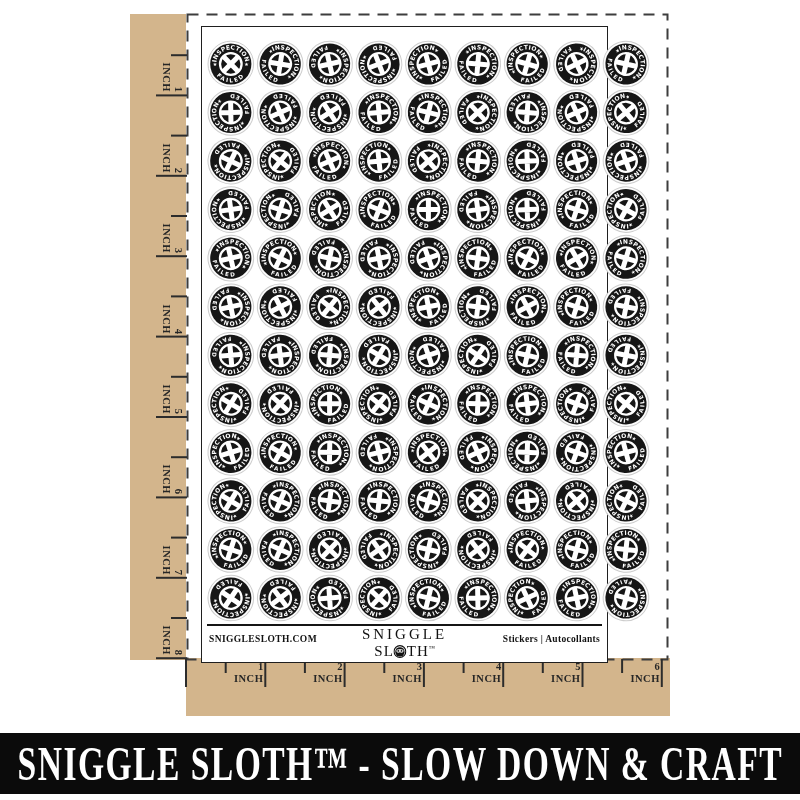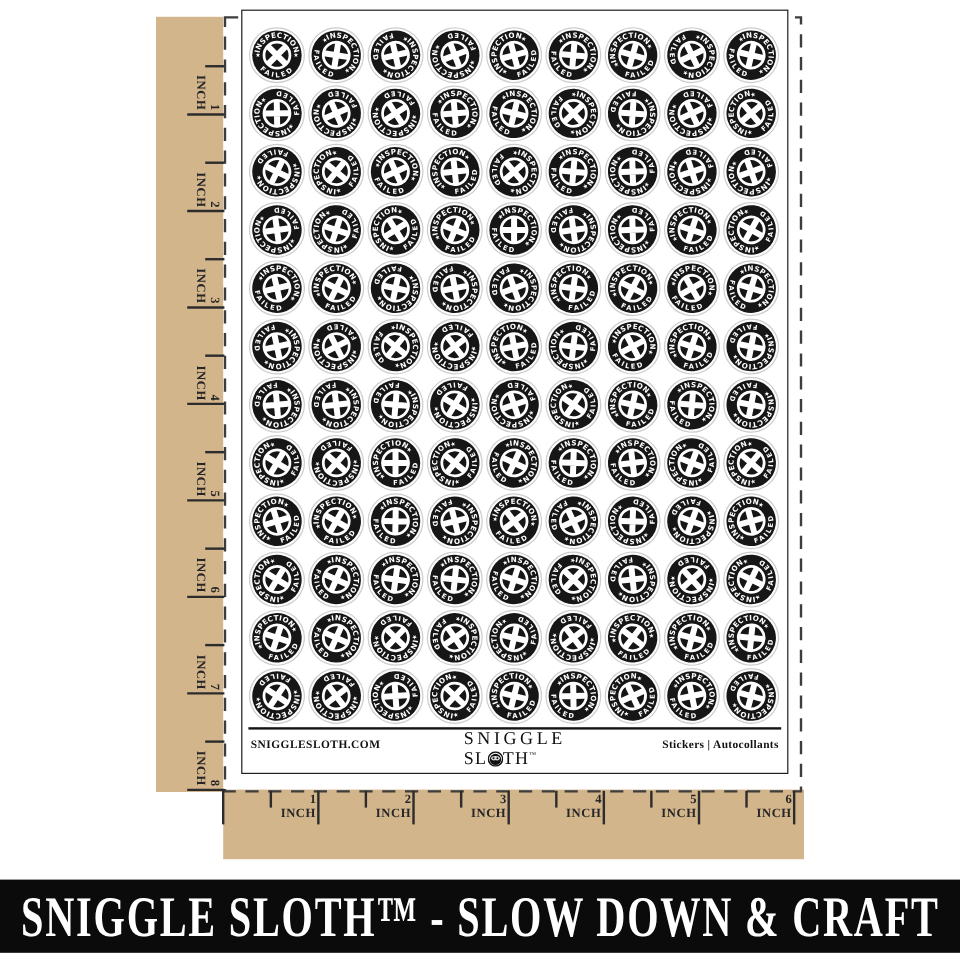--- a/index.html
+++ b/index.html
@@ -2,32 +2,32 @@
 <html><head>
 <meta charset="utf-8">
 <style>
   html,body{margin:0;padding:0;background:#ffffff;}
   .stage{position:relative;width:800px;height:800px;background:#ffffff;overflow:hidden;
          font-family:"Liberation Serif",serif;}
   .strip{position:absolute;}
   .strip-left{left:130px;top:14px;width:56px;height:646px;}
   .strip-bottom{left:186px;top:658px;width:484px;height:58px;}
   #decor{position:absolute;left:0;top:0;width:800px;height:800px;pointer-events:none;}
-  .sheet{position:absolute;left:201px;top:8px;width:456px;height:637px;background:#ffffff;
+  .sheet{position:absolute;left:201px;top:26px;width:407px;height:637px;background:#ffffff;
          border:1.5px solid #1f1f1f;box-sizing:border-box;}
   #stickers{position:absolute;left:0;top:0;width:453px;height:634px;}
   .st-top{font:700 6px "DejaVu Sans",sans-serif;fill:#ffffff;letter-spacing:.12px;text-anchor:middle;}
   .st-bot{font:700 5.6px "DejaVu Sans",sans-serif;fill:#ffffff;letter-spacing:1.8px;text-anchor:middle;}
   .st-star{font:400 5px "DejaVu Sans",sans-serif;fill:#ffffff;text-anchor:middle;}
   .sheet-footer .rule{position:absolute;left:5px;right:5px;top:597px;height:1.5px;background:#151515;}
   .f-left{position:absolute;left:7px;top:607px;font:700 9.5px "Liberation Serif",serif;
           letter-spacing:.4px;color:#111;}
   .f-right{position:absolute;right:7px;top:607px;font:700 9.5px "Liberation Serif",serif;
            letter-spacing:.3px;color:#111;text-align:center;}
-  .f-center{position:absolute;left:50%;top:599px;transform:translateX(-50%);text-align:left;
+  .f-center{position:absolute;left:50%;top:599px;transform:translateX(-50%);text-align:center;
             color:#111;line-height:13px;white-space:nowrap;}
   .logo-line1{display:block;font:400 15px "Liberation Serif",serif;letter-spacing:3px;}
   .logo-line2{display:block;font:400 15px "Liberation Serif",serif;letter-spacing:1px;}
   .logo-line2 sup{font-size:6px;vertical-align:6px;letter-spacing:0;}
   .sloth{vertical-align:-2px;}
   .rlabel{position:absolute;color:#262626;font:700 10.5px "Liberation Serif",serif;line-height:11.5px;}
   .rlabel .num,.rlabel .unit{display:block;text-align:right;}
   .rlabel .unit{letter-spacing:.5px;}
   .rlabel-left{width:36px;height:26px;transform:rotate(90deg);}
   .rlabel-bottom{width:44px;}

